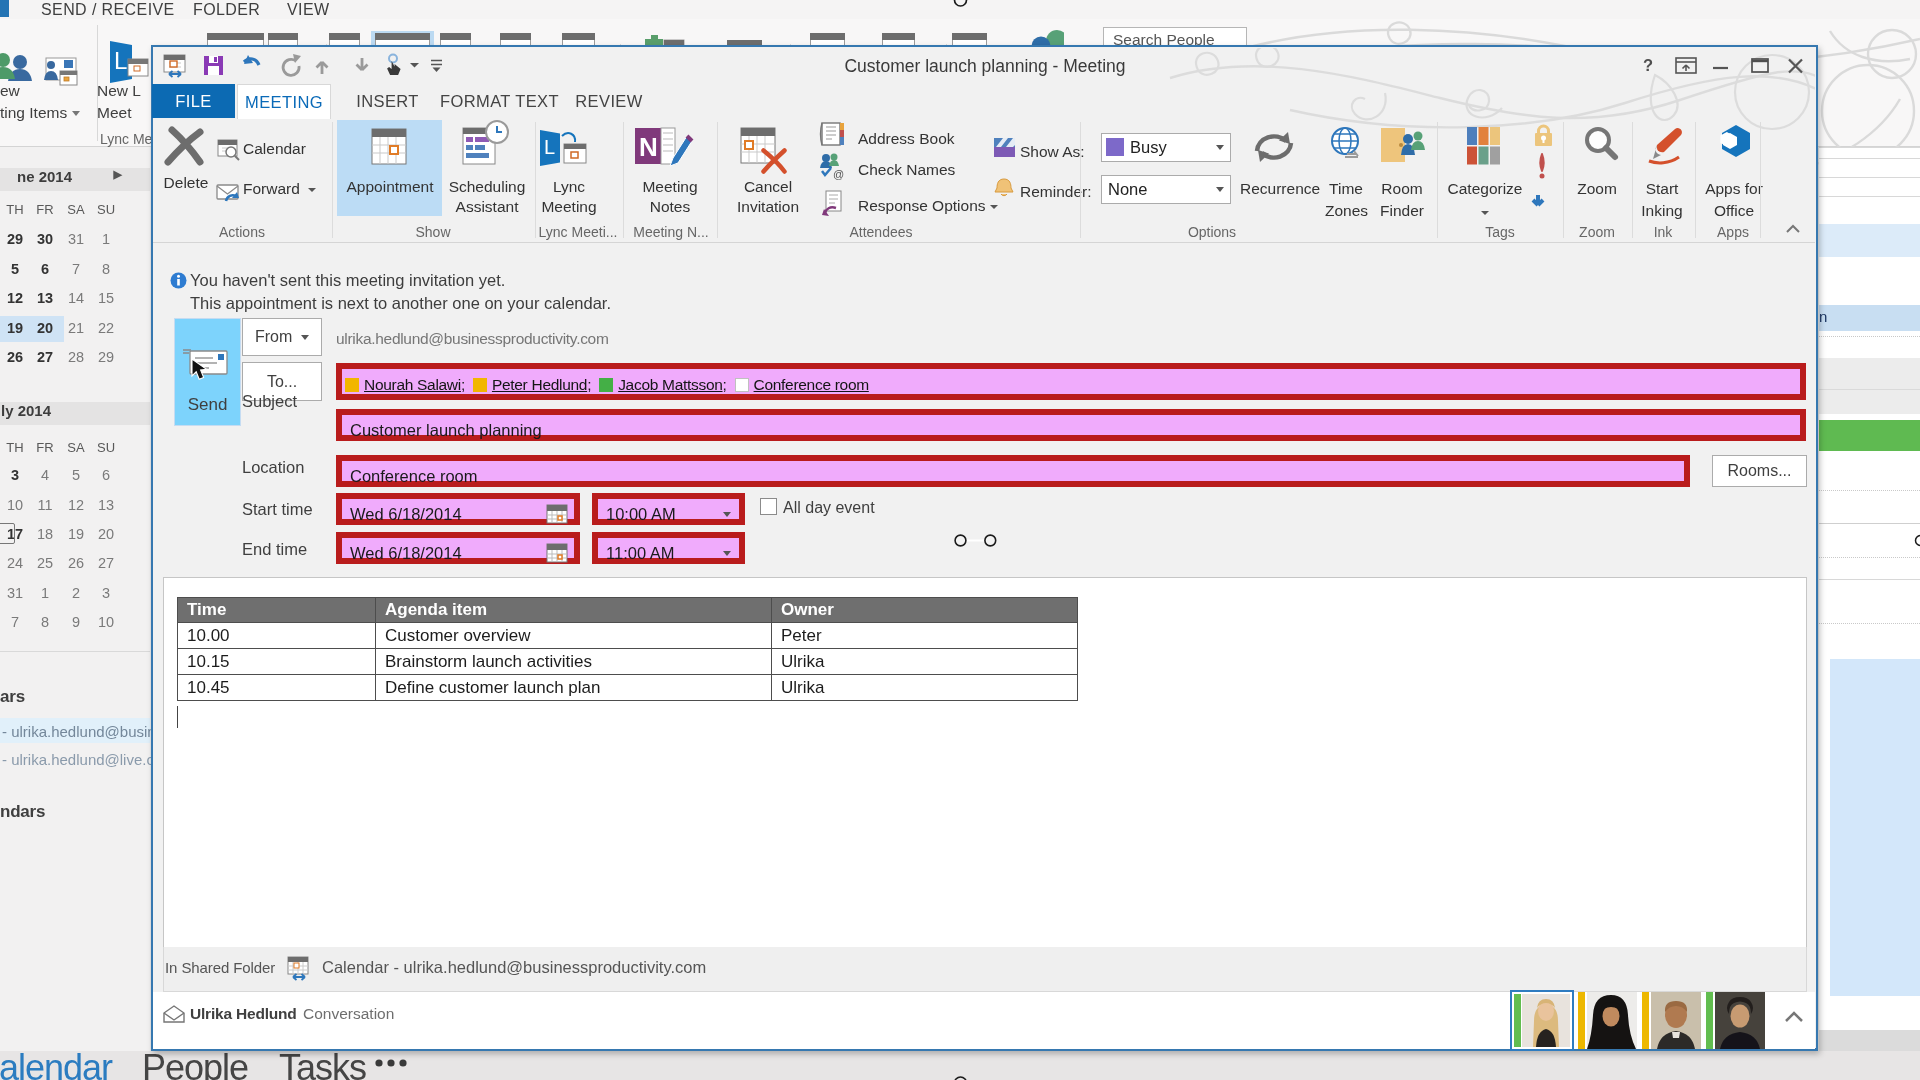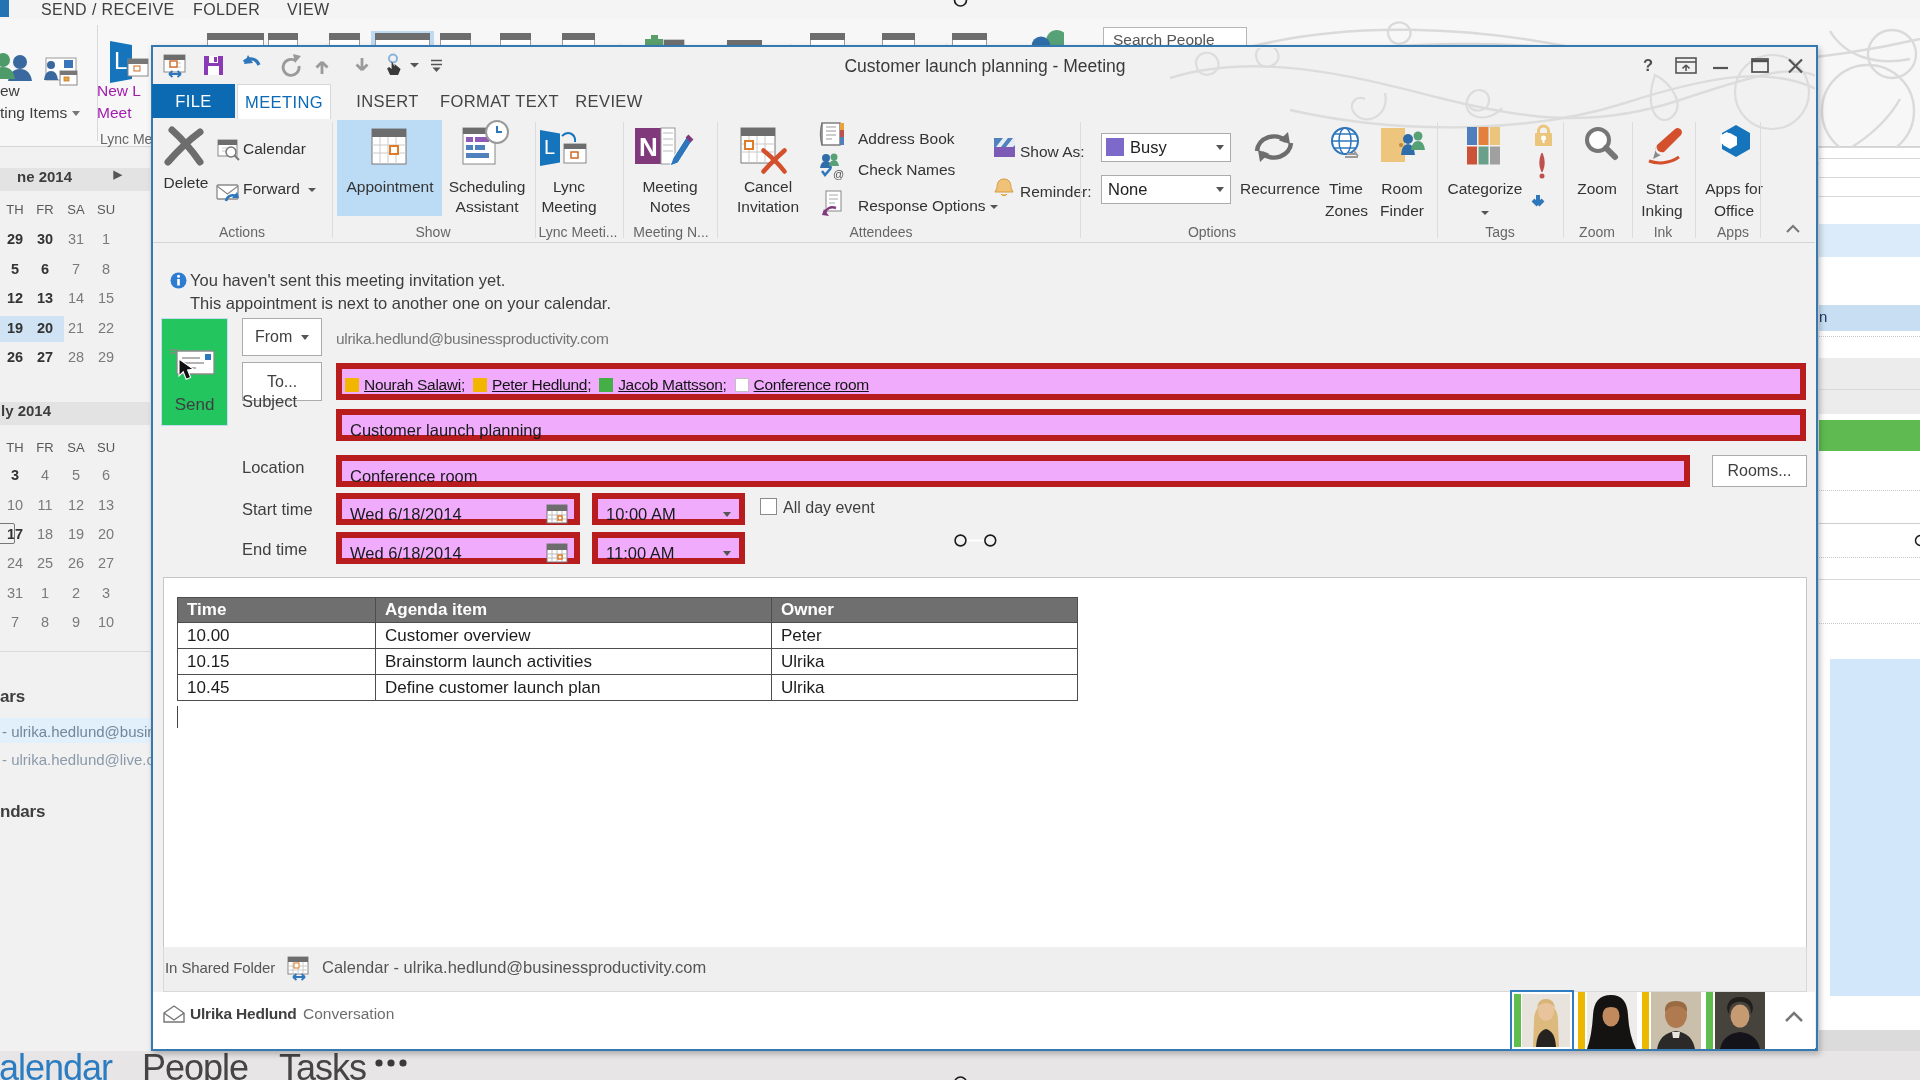--- a/index.html
+++ b/index.html
@@ -68,21 +68,21 @@
       <rect x="60" y="38" width="17" height="14" fill="#fff" stroke="#888"></rect>
         <rect x="60" y="38" width="17" height="4" fill="#777"></rect>
         <rect x="64" y="44" width="5" height="4" fill="#e8a33d" stroke="#c07c28" stroke-width=".8"></rect>
       <path d="M110 8 l22 4 v34 l-22 4 z" fill="#1574bc"></path>
         <text x="114" y="36" font-size="24" fill="#fff" font-family="Liberation Sans">L</text>
       <rect x="128" y="26" width="20" height="17" fill="#fff" stroke="#888"></rect>
         <rect x="128" y="26" width="20" height="5" fill="#777"></rect>
         <rect x="134" y="33" width="6" height="5" fill="#fff" stroke="#d06a26"></rect>
     </svg>
     <div class="abs" style="left:0;top:61px;font-size:15.5px;color:#3e3e3e;line-height:22px">ew<br>ting Items <span class="darr" style="border-top-color:#777"></span></div>
-    <div class="abs" style="left:97px;top:61px;font-size:15.5px;color:#a21caf;line-height:22px">New L<br>Meet</div>
+    <div class="abs" style="left:97px;top:61px;font-size:15.5px;color:#404040;line-height:22px">New L<br>Meet</div>
     <div class="abs" style="left:100px;top:112px;font-size:14px;color:#666">Lync Me</div>
     <div class="abs" style="left:97px;top:6px;width:1px;height:116px;background:#d8d8d8"></div>
 
     <div class="gcal" style="left:207px;top:14px;width:57px;height:26px"></div>
     <div class="gcal" style="left:268px;top:14px;width:30px;height:26px"></div>
     <div class="gcal" style="left:329px;top:14px;width:31px;height:26px"></div>
     <div class="abs" style="left:371px;top:12px;width:63px;height:33px;background:#bcdaf2"></div>
     <div class="gcal" style="left:375px;top:14px;width:55px;height:26px"></div>
     <div class="gcal" style="left:440px;top:14px;width:31px;height:26px"></div>
     <div class="gcal" style="left:500px;top:14px;width:31px;height:26px"></div>
@@ -531,21 +531,21 @@
     <div class="rsep" style="left:1760px"></div>
 
     <svg class="abs" style="left:170px;top:272px" width="18" height="18" viewBox="0 0 18 18">
           <circle cx="8.5" cy="8.5" r="8" fill="#2e7cd1"></circle>
           <rect x="7.2" y="7" width="2.6" height="6.5" fill="#fff"></rect>
           <circle cx="8.5" cy="4.3" r="1.5" fill="#fff"></circle>
         </svg>
     <div class="abs" style="left:190px;top:271px;font-size:16.5px;color:#3d3d3d">You haven't sent this meeting invitation yet.</div>
     <div class="abs" style="left:190px;top:294px;font-size:16.5px;color:#3d3d3d">This appointment is next to another one on your calendar.</div>
 
-    <div class="abs" style="left:161px;top:318px;width:67px;height:108px;background:#22c55e;border:1px solid #c5dcf2">
+    <div class="abs" style="left:174px;top:318px;width:67px;height:108px;background:#7dd3fc;border:1px solid #c5dcf2">
       <svg width="65" height="106" viewBox="0 0 65 106">
             <path d="M8 31 h8 m-8 3 h6" stroke="#8a8a8a" stroke-width="1.5"></path>
             <rect x="15" y="32" width="37" height="23" rx="1" fill="#fff" stroke="#8a8a8a" stroke-width="1.3"></rect>
             <path d="M20 39 h18 M20 44 h22 M20 49 h14" stroke="#9a9a9a" stroke-width="1.5"></path>
             <rect x="43" y="35" width="6" height="6" fill="#2e77bc"></rect>
             <path d="M17 40 l0 17 l4.2 -4.2 l3 7.4 l4.4 -1.8 l-3 -7.4 l6 -.6 z" fill="#111" stroke="#fff" stroke-width="1.1"></path>
           </svg>
       <div style="position:absolute;left:0;top:76px;width:65px;text-align:center;font-size:17px;color:#3f3f3f">Send</div>
     </div>
     <div class="btn" style="left:242px;top:318px;width:80px;height:38px;line-height:36px">From&nbsp;&nbsp;<span class="darr"></span></div>

